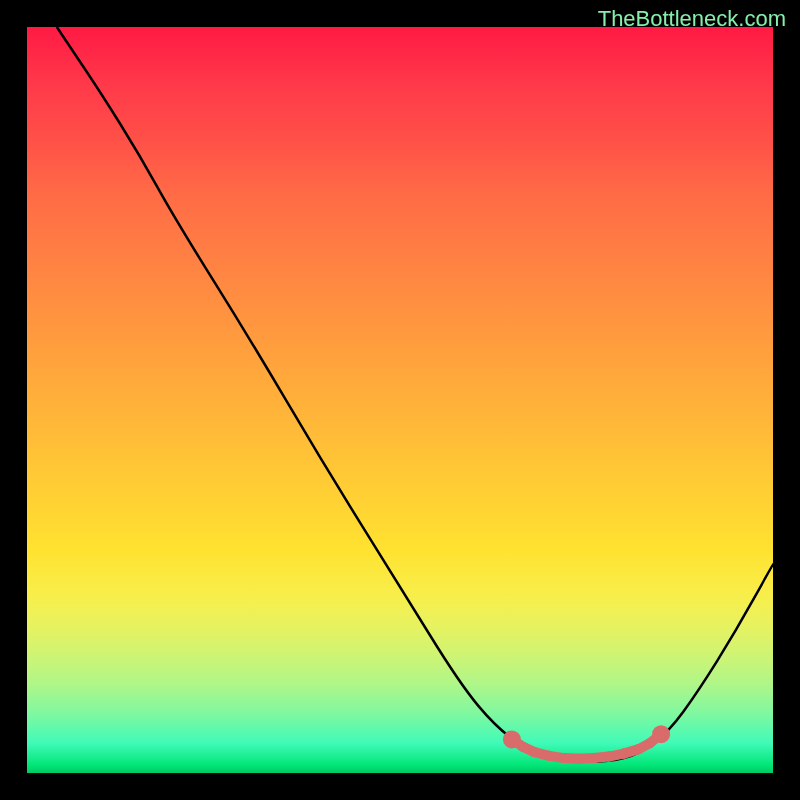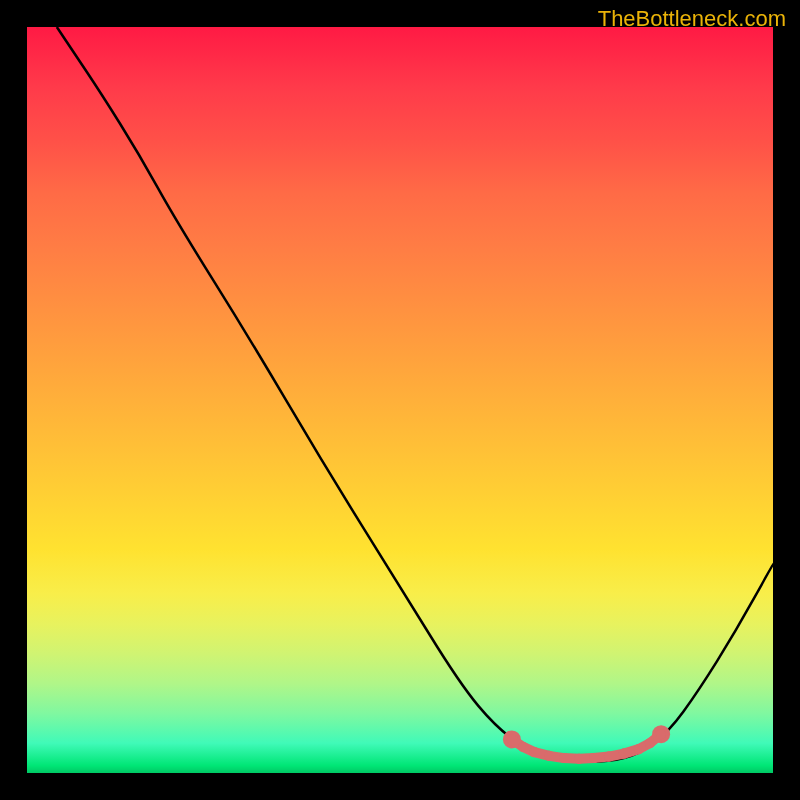--- a/index.html
+++ b/index.html
@@ -7,21 +7,21 @@
       width: 800px;
       height: 800px;
       background: #000;
       position: relative;
       font-family: Arial, sans-serif;
     }
     .watermark {
       position: absolute;
       top: 6px;
       right: 14px;
-      color: #eab308;
+      color: #86efac;
       font-size: 22px;
       z-index: 10;
       font-weight: 400;
     }
     .chart-container {
       position: absolute;
       left: 27px;
       top: 27px;
       width: 746px;
       height: 746px;

